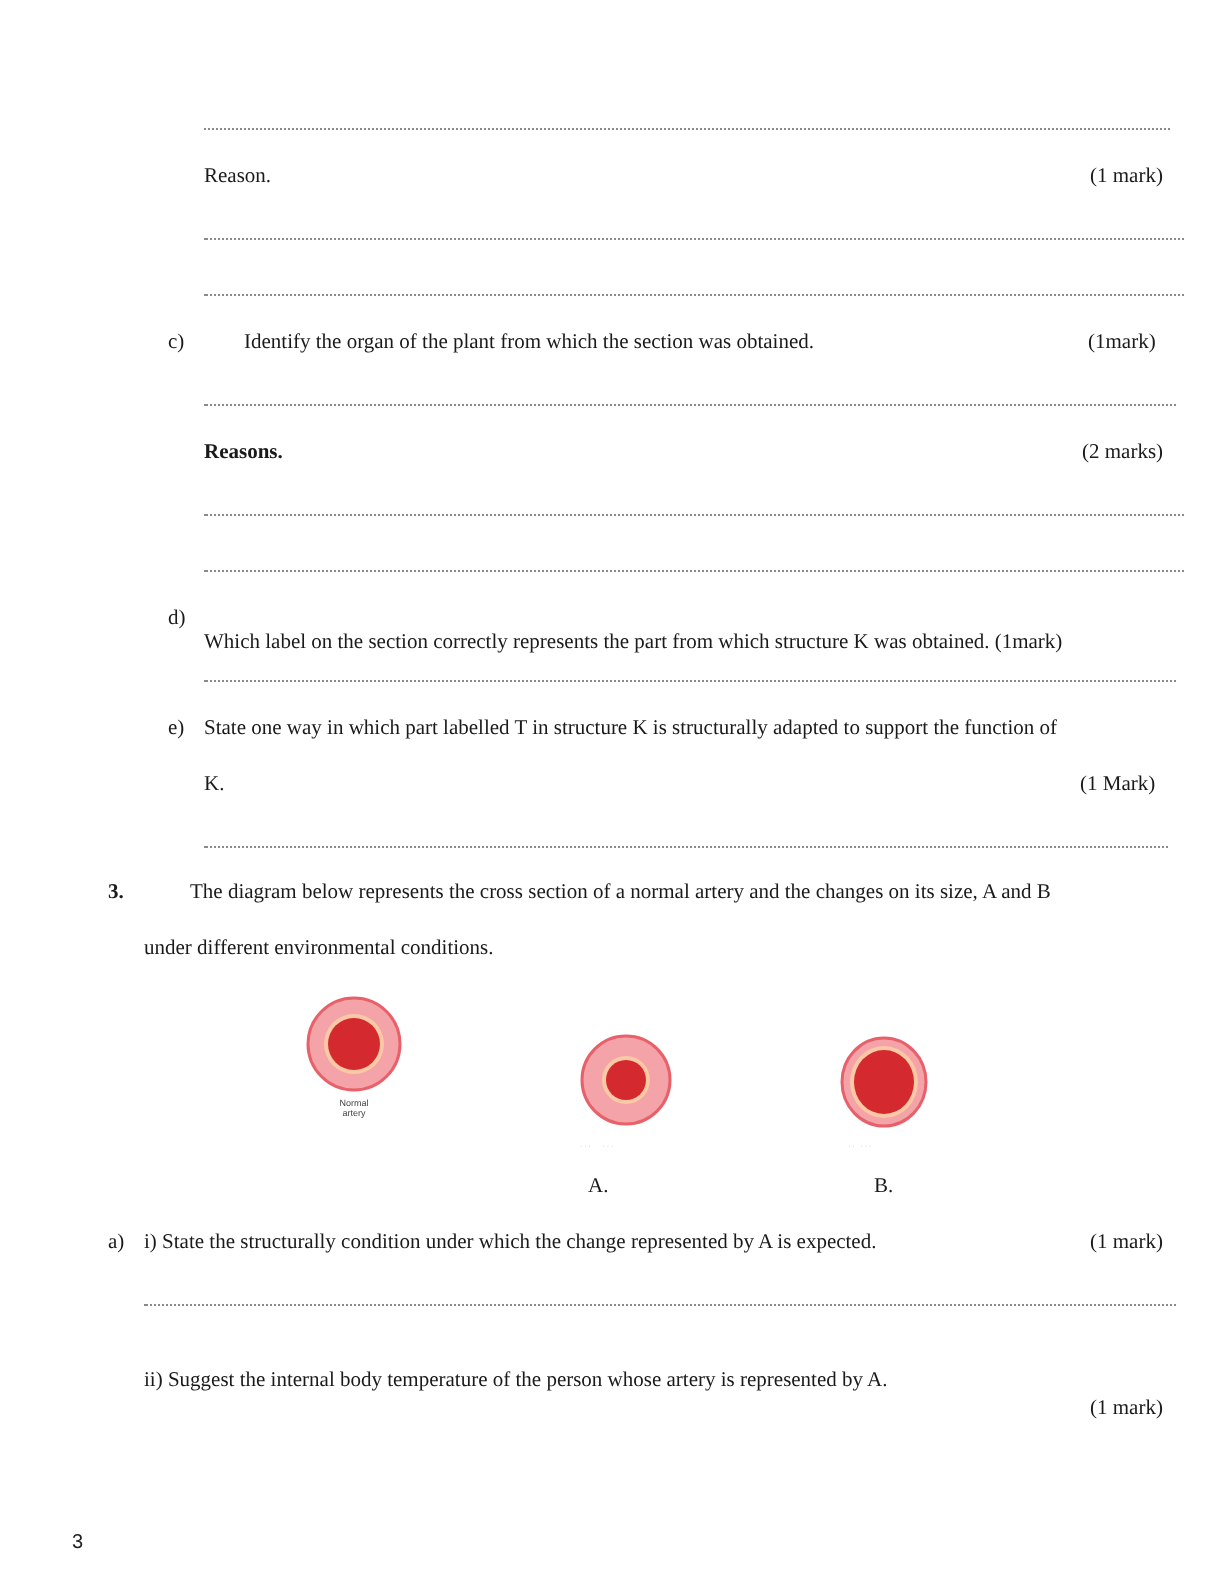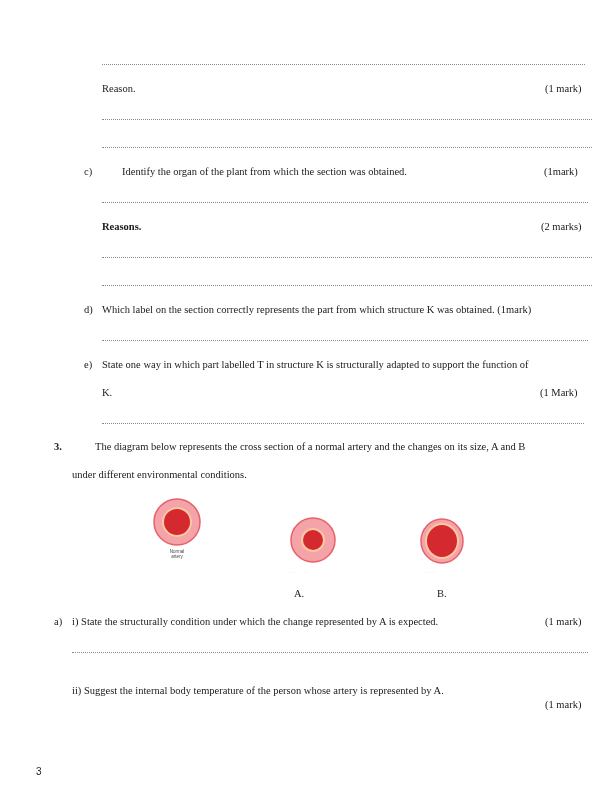--- a/index.html
+++ b/index.html
@@ -26,21 +26,21 @@
 <div class="abs" style="left:84px; top:166px;">c)</div>
 <div class="abs" style="left:102px; top:166px;margin-left:20px;">Identify the organ of the plant from which the section was obtained.</div>
 <div class="mark" style="left:544px; top:166px;">(1mark)</div>
 <div class="dots" style="left:102px; top:202px; width:486px;"></div>
 <div class="abs" style="left:102px; top:221px;font-weight:bold;">Reasons.</div>
 <div class="mark" style="left:541px; top:221px;">(2 marks)</div>
 <div class="dots" style="left:102px; top:257px; width:490px;"></div>
 <div class="dots" style="left:102px; top:285px; width:490px;"></div>
 
 <div class="abs" style="left:84px; top:304px;">d)</div>
-<div class="abs" style="left:102px; top:304px;text-align:center;">Which label on the section correctly represents the part from which structure K was obtained. (1mark)</div>
+<div class="abs" style="left:102px; top:316px;text-align:center;">Which label on the section correctly represents the part from which structure K was obtained. (1mark)</div>
 <div class="dots" style="left:102px; top:340px; width:486px;"></div>
 
 <div class="abs" style="left:84px; top:359px;">e)</div>
 <div class="abs" style="left:102px; top:359px;">State one way in which part labelled T in structure K is structurally adapted to support the function of</div>
 <div class="abs" style="left:102px; top:387px;">K.</div>
 <div class="mark" style="left:540px; top:387px;">(1 Mark)</div>
 <div class="dots" style="left:102px; top:423px; width:482px;"></div>
 
 <div class="abs bold" style="left:54px; top:441px;">3.</div>
 <div class="abs" style="left:72px; top:441px;margin-left:23px;">The diagram below represents the cross section of a normal artery and the changes on its size, A and B</div>

